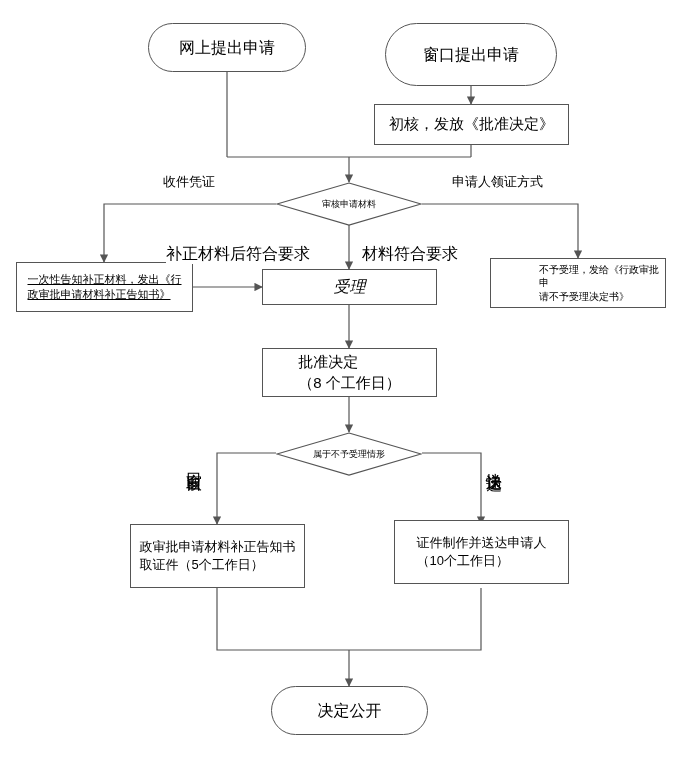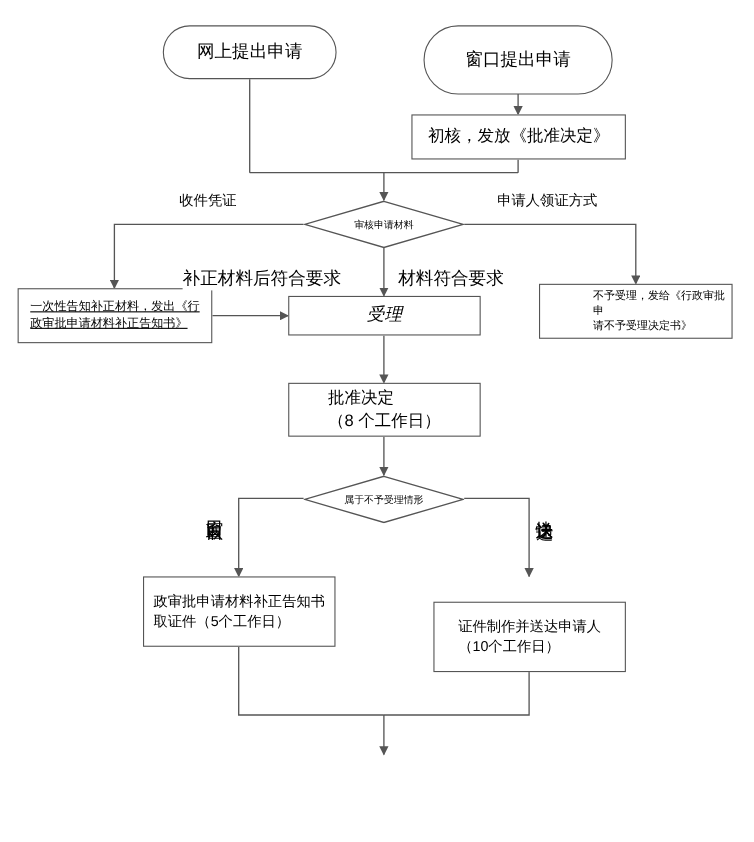--- a/index.html
+++ b/index.html
@@ -161,23 +161,24 @@
   <div class="diamond-wrap" style="left:276px; top:432px; width:146px; height:44px;">
     <svg width="146" height="44" viewBox="0 0 146 44">
       <polygon points="73,1 145,22 73,43 1,22" fill="#ffffff" stroke="#555555" stroke-width="1.2"></polygon>
     </svg>
     <div class="diamond-label t9">属于不予受理情形</div>
   </div>
 
   <div class="node rect t13" style="left:130px; top:524px; width:175px; height:64px;">政审批申请材料补正告知书
 取证件（5个工作日）</div>
 
-  <div class="node rect t13" style="left:394px; top:547px; width:175px; height:64px;">证件制作并送达申请人
+  <div class="node rect t13" style="left:394px; top:520px; width:175px; height:64px;">证件制作并送达申请人
 （10个工作日）</div>
 
+  <div class="node stadium t16" style="left:271px; top:686px; width:157px; height:49px;">决定公开</div>
 
   <div class="edge-label t13" style="left:163px; top:174px;">收件凭证</div>
 
   <div class="edge-label t13" style="left:452px; top:174px;">申请人领证方式</div>
 
   <div class="edge-label t12" style="left:166px; top:232px;">补正材料后符合要求</div>
 
   <div class="edge-label t12" style="left:362px; top:232px;">材料符合要求</div>
 
   <div class="edge-label vertical-label t12" style="left:184px; top:448px; height:56px;">窗口自取</div>

